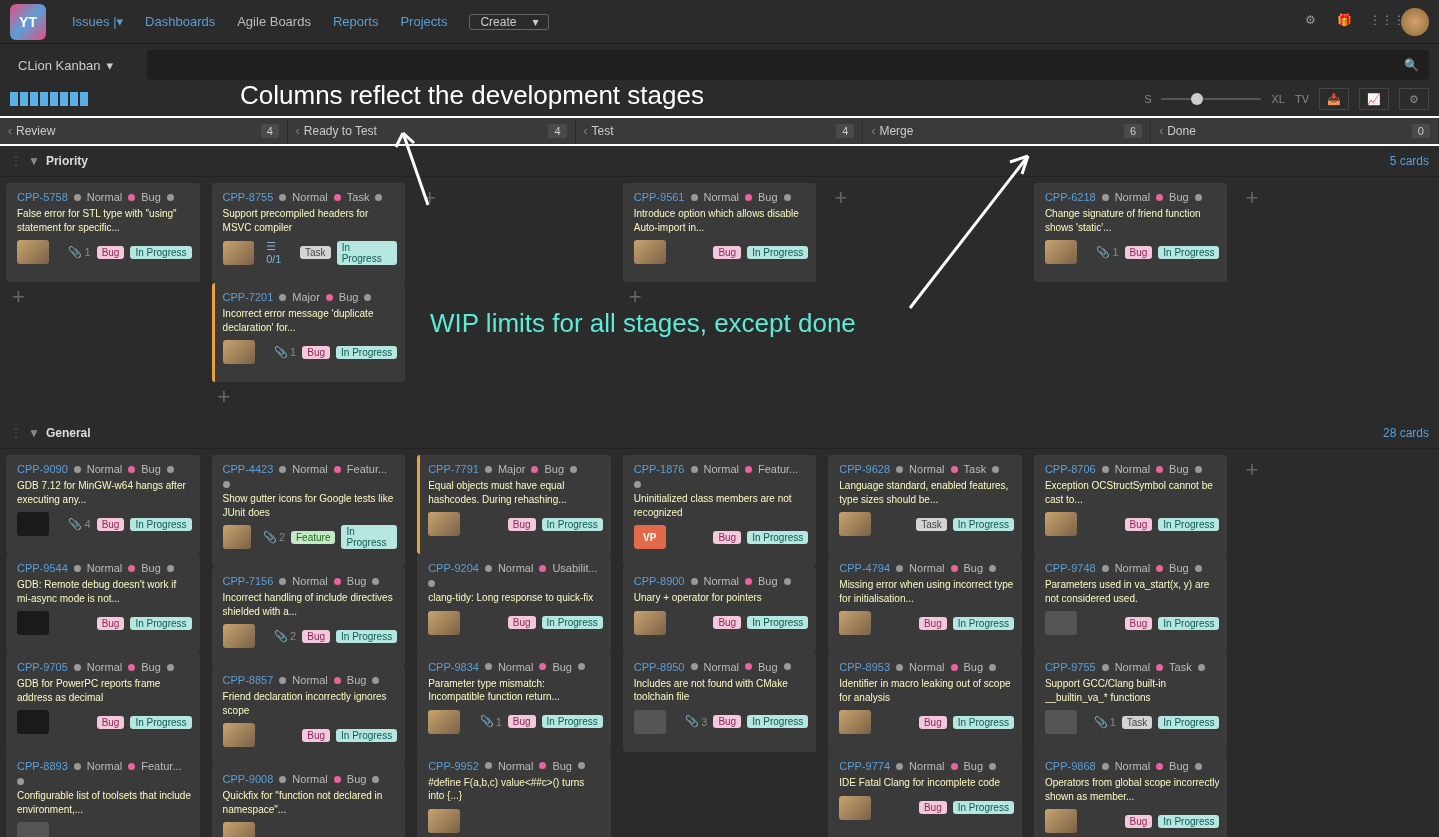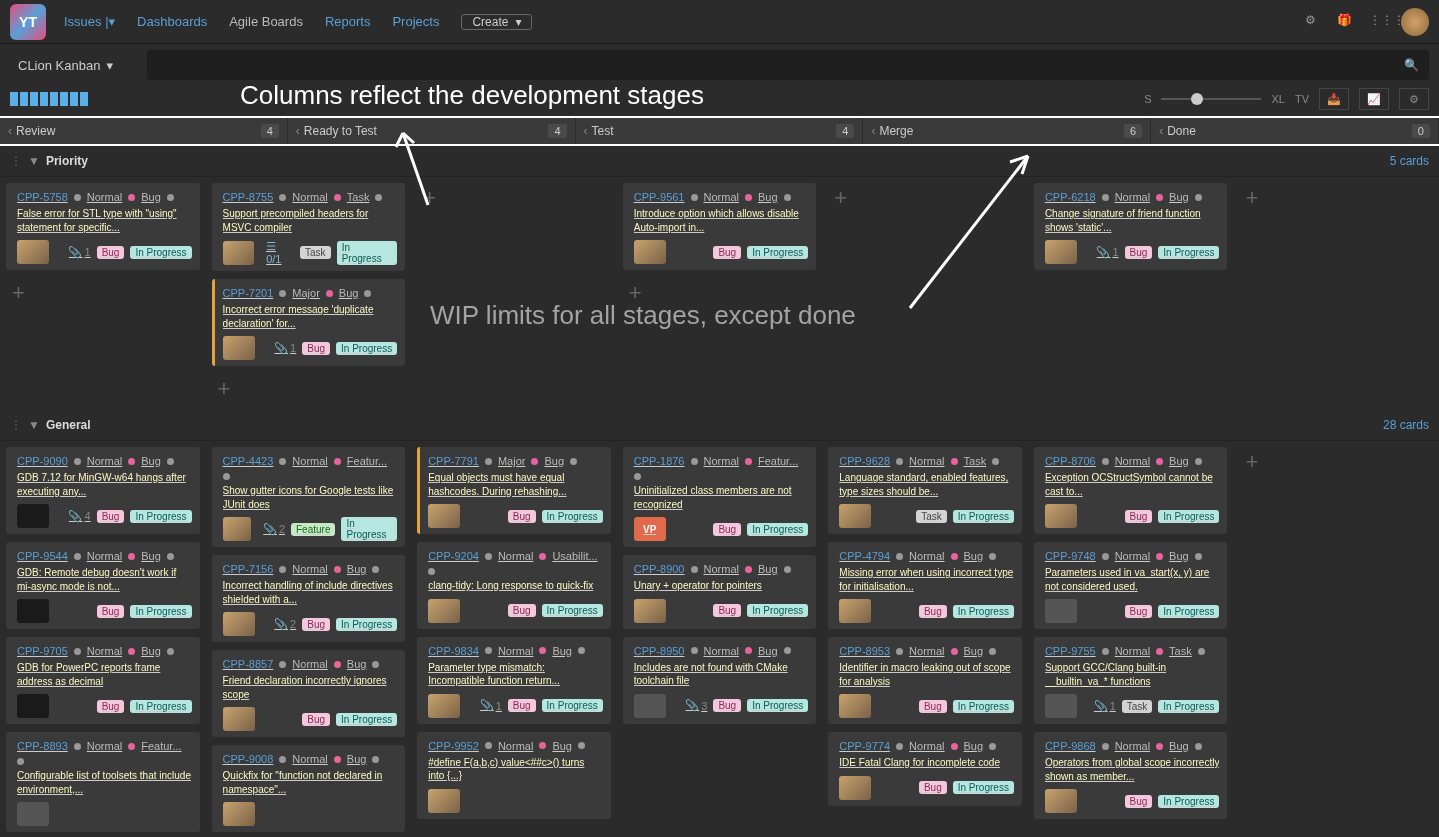--- a/index.html
+++ b/index.html
@@ -1,21 +1,21 @@
 <!DOCTYPE html>
 <html><head>
 <meta charset="utf-8">
 <style>
 * { margin: 0; padding: 0; box-sizing: border-box; }
 body { font-family: -apple-system, BlinkMacSystemFont, "Segoe UI", Arial, sans-serif; background: #2b2b2b; color: #ccc; font-size: 12px; overflow-x: hidden; width: 1439px; }
 .topnav { display: flex; align-items: center; height: 44px; background: #2b2b2b; padding: 0 10px; border-bottom: 1px solid #1a1a1a; }
-.logo { width: 36px; height: 36px; border-radius: 6px; background: linear-gradient(135deg,#e84e7e 0%,#5a9fd6 50%,#e84e7e 100%); display:flex;align-items:center;justify-content:center;color:#fff;font-weight:bold;font-size:14px;margin-right:18px; }
+.logo { width: 36px; height: 36px; border-radius: 6px; background: linear-gradient(135deg,#e84e7e 0%,#5a9fd6 50%,#e84e7e 100%); display:flex;align-items:center;justify-content:center;color:#fff;font-weight:bold;font-size:14px;margin-right:26px; }
 .navlink { color: #5a9fd6; margin-right: 22px; font-size: 13px; cursor: pointer; }
 .navlink.active { color: #bbb; }
-.create-btn { border:1px solid #666; border-radius:3px; padding:0 10px; color:#ccc; font-size:12px; background:transparent; cursor:pointer; display:flex; align-items:center; gap:7px;}
+.create-btn { border:1px solid #666; border-radius:3px; padding:0 10px; color:#ccc; font-size:12px; background:transparent; cursor:pointer; display:flex; align-items:center; gap:16px;}
 .nav-spacer { flex:1; }
 .nav-icons { display:flex; gap:14px; align-items:center; }
 .nav-icon { width:18px; height:18px; color:#999; cursor:pointer; }
 .gift { color:#2ecc71; }
 .avatar-top { width:28px;height:28px;border-radius:50%; background:radial-gradient(circle,#d4a06a,#8b6b3a); }
 .subbar { display:flex; align-items:center; padding:6px 10px; gap:26px; }
 .board-sel { background:transparent; color:#ccc; font-size:13px; padding:4px 8px; display:flex; align-items:center; gap:6px; cursor:pointer;}
 .search-wrap { flex:1; background:#1f1f1f; border-radius:3px; height:30px; display:flex; align-items:center; justify-content:flex-end; padding:0 10px;}
 .search-icon { color:#888; }
 .thirdbar { display:flex; align-items:center; padding:2px 10px 6px; gap:8px; position:relative;}
@@ -29,21 +29,21 @@
 .cols-header { display:flex; background:#3a3a3a; border-top:2px solid #fff; border-bottom:2px solid #fff;}
 .col-hdr { flex:1; display:flex; align-items:center; justify-content:space-between; padding:6px 8px; border-right:1px solid #2b2b2b; font-size:12px; color:#ccc; cursor:pointer;}
 .col-hdr .chev { color:#888; margin-right:4px; }
 .wip-badge { background:#4a4a4a; border-radius:2px; padding:1px 6px; font-size:11px; color:#ccc;}
 .swimlane-hdr { display:flex; align-items:center; padding:8px 10px; background:#2b2b2b; border-bottom:1px solid #222;}
 .swimlane-hdr .caret { color:#888; margin-right:6px; cursor:pointer;}
 .swimlane-hdr .name { font-weight:600; color:#ddd; }
 .swimlane-hdr .count { margin-left:auto; color:#5a9fd6; font-size:12px; }
 .lane { display:flex; }
 .col { flex:1; padding:6px; min-width:0; }
-.card { background:#3a3a3a; border-radius:3px; margin-bottom:8px; padding:8px 8px 6px; border-left:3px solid transparent; position:relative;text-decoration:underline;}
+.card { background:#3a3a3a; border-radius:3px; margin-bottom:0; padding:8px 8px 18px; border-left:3px solid transparent; position:relative;}
 .card.major { border-left-color: #e6a23c; }
 .card-top { display:flex; align-items:center; gap:6px; flex-wrap:wrap; font-size:11px; margin-bottom:4px;}
 .issue-id { color:#5a9fd6; font-weight:500; }
 .dot { width:7px;height:7px;border-radius:50%; display:inline-block;}
 .dot.grey{background:#999;} .dot.pink{background:#e8649e;}
 .prio { color:#bbb; font-size:11px;}
 .type-lbl { color:#bbb; font-size:11px;}
 .card-title { color:#fef9c3; font-size:10px; line-height:1.35; margin-bottom:6px; overflow:hidden; display:-webkit-box; -webkit-line-clamp:2; -webkit-box-orient:vertical;}
 .card-bot { display:flex; align-items:center; gap:6px;}
 .card-avatar { width:32px;height:24px;border-radius:3px;background:linear-gradient(135deg,#c9a36e,#7a6248);}
@@ -52,21 +52,21 @@
 .card-avatar.dark{background:#1a1a1a;}
 .attach { color:#888; font-size:11px; display:flex; align-items:center; gap:2px;}
 .tag { border-radius:3px; padding:1px 5px; font-size:10px; font-weight:500;}
 .tag.bug { background:#f3c7dc; color:#8a2a56;}
 .tag.task { background:#d4d4d4; color:#444;}
 .tag.feature { background:#c5e8c5; color:#1f6b1f;}
 .tag.state { background:#b5e6e0; color:#0f5a54;}
 .spacer-flex{flex:1;}
 .add-plus { color:#666; font-size:22px; padding:2px 6px; cursor:pointer; display:inline-block;}
 .subtask-ind { color:#7fb8d6; font-size:11px; display:flex;align-items:center;gap:2px;}
-.annotation-wip { position:absolute; left:430px; top:0; color:#a3a3a3; font-size:26px; font-weight:500; pointer-events:none; white-space:nowrap;text-align:right;}
+.annotation-wip { position:absolute; left:430px; top:0; color:#5eead4; font-size:26px; font-weight:500; pointer-events:none; white-space:nowrap;text-align:right;}
 .wip-wrap{position:relative; height:0;}
 svg.arrow { position:absolute; pointer-events:none; }
 </style>
 </head>
 <body>
 
 <div class="topnav">
   <div class="logo">YT</div>
   <span class="navlink"><span>Issues</span> |▾</span>
   <span class="navlink">Dashboards</span>

